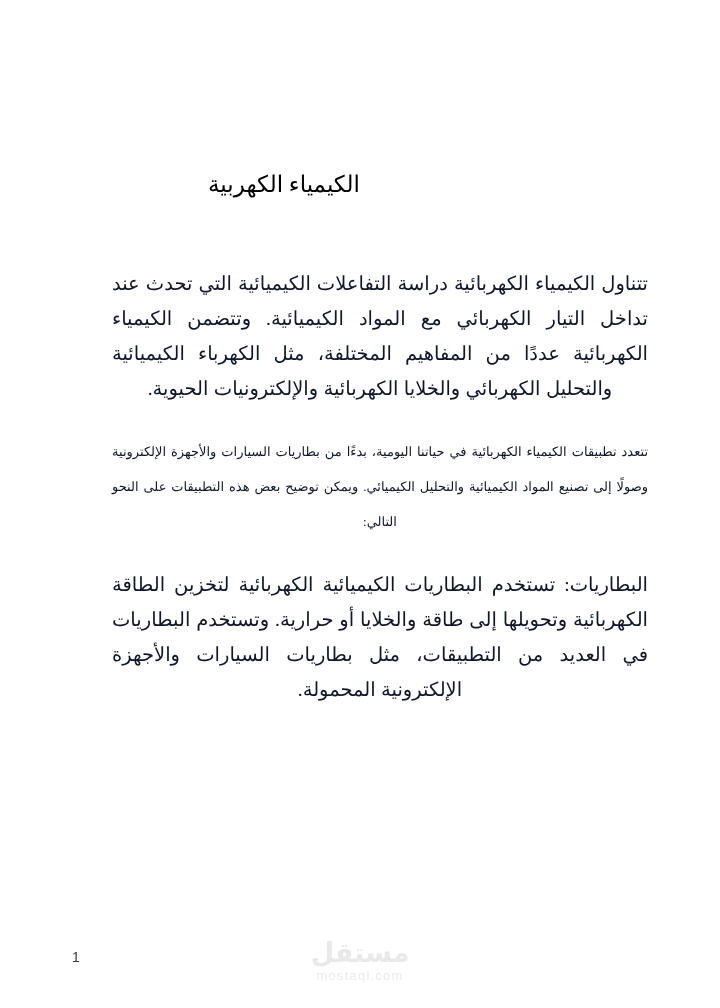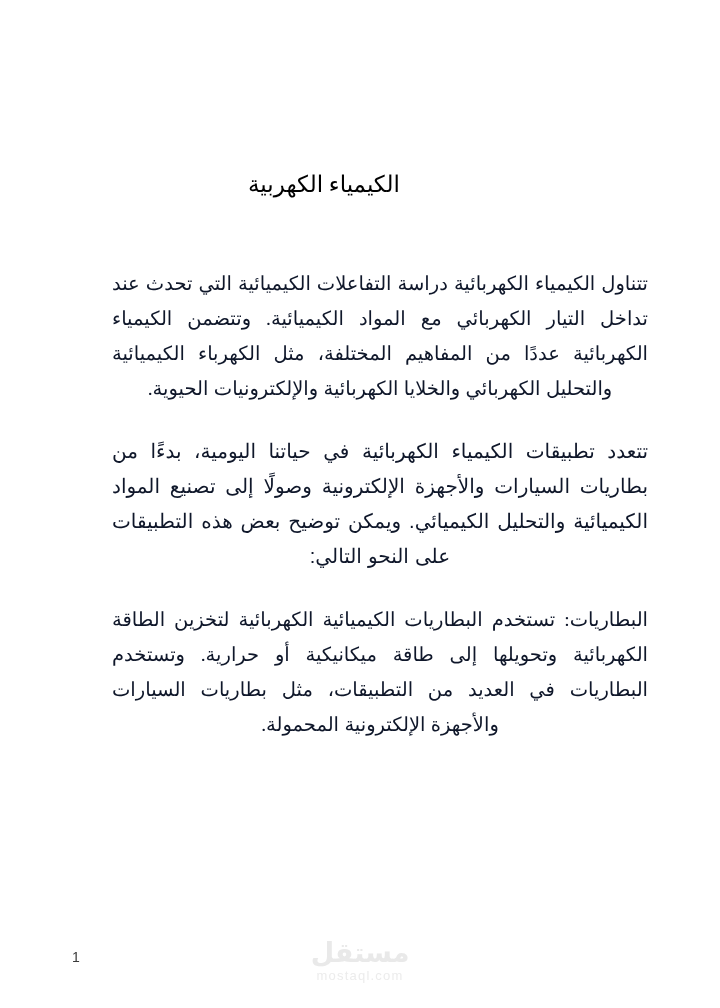--- a/index.html
+++ b/index.html
@@ -16,30 +16,29 @@
     background: #ffffff;
     overflow: hidden;
     font-family: "Liberation Serif", "DejaVu Serif", serif;
     color: #000000;
     direction: rtl;
   }
 
   .doc-title {
     position: absolute;
     top: 155px;
-    left: 12px;
+    left: 0;
     width: 568px;
     text-align: center;
     font-family: "Liberation Serif", "DejaVu Serif", serif;
     font-size: 23px;
     line-height: 30px;
     color: #000000;
     font-weight: 400;
     letter-spacing: 0.2px;
-    padding-left: 28px;
   }
 
   .body-block {
     position: absolute;
     top: 266px;
     right: 72px;
     width: 536px;
     direction: rtl;
   }
 
@@ -52,22 +51,22 @@
     margin: 0 0 28px 0;
     word-spacing: 0.5px;
   }
 
   .para:last-child {
     margin-bottom: 0;
   }
 
   
   .para.alt-face {
-    font-family: Liberation Sans, sans-serif;
-    font-size: 20px;
+    font-family: Liberation Serif, serif;
+    font-size: 13px;
     line-height: 35px;
   }
 
   .para.gap-top {
     margin-top: 12px;
   }
 
   .watermark {
     position: absolute;
     left: 0;
@@ -118,21 +117,21 @@
 <div class="page">
 
   <h1 class="doc-title">الكيمياء الكهربية</h1>
 
   <div class="body-block">
 
     <p class="para">تتناول الكيمياء الكهربائية دراسة التفاعلات الكيميائية التي تحدث عند تداخل التيار الكهربائي مع المواد الكيميائية. وتتضمن الكيمياء الكهربائية عددًا من المفاهيم المختلفة، مثل الكهرباء الكيميائية والتحليل الكهربائي والخلايا الكهربائية والإلكترونيات الحيوية.</p>
 
     <p class="para alt-face gap-top">تتعدد تطبيقات الكيمياء الكهربائية في حياتنا اليومية، بدءًا من بطاريات السيارات والأجهزة الإلكترونية وصولًا إلى تصنيع المواد الكيميائية والتحليل الكيميائي. ويمكن توضيح بعض هذه التطبيقات على النحو التالي:</p>
 
-    <p class="para gap-top">البطاريات: تستخدم البطاريات الكيميائية الكهربائية لتخزين الطاقة الكهربائية وتحويلها إلى طاقة ميكانيكية أو حرارية. وتستخدم البطاريات في العديد من التطبيقات، مثل بطاريات السيارات والأجهزة الإلكترونية المحمولة.</p>
+    <p class="para gap-top">البطاريات: تستخدم البطاريات الكيميائية الكهربائية لتخزين الطاقة الكهربائية وتحويلها إلى طاقة والخلايا أو حرارية. وتستخدم البطاريات في العديد من التطبيقات، مثل بطاريات السيارات والأجهزة الإلكترونية المحمولة.</p>
 
   </div>
 
   <div class="watermark">
     <span class="mark-ar">مستقل</span>
     <span class="mark-url">mostaql.com</span>
   </div>
 
   <div class="page-number">1</div>
 

